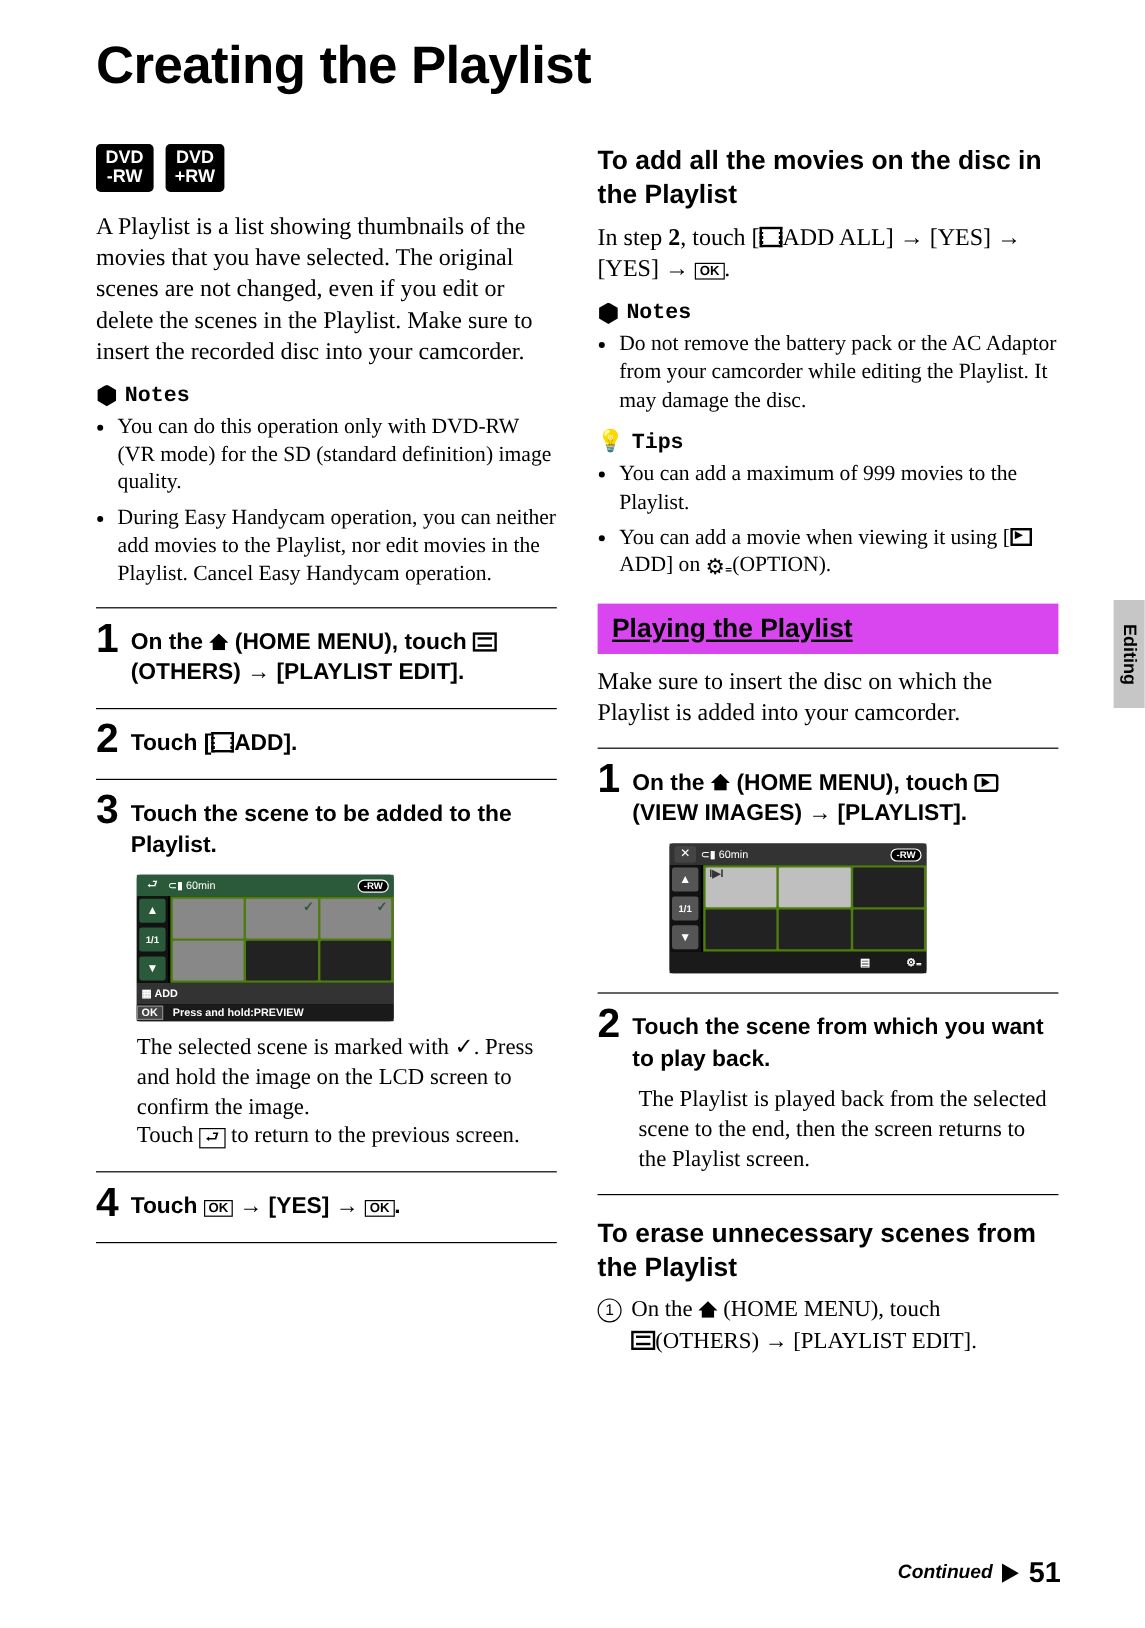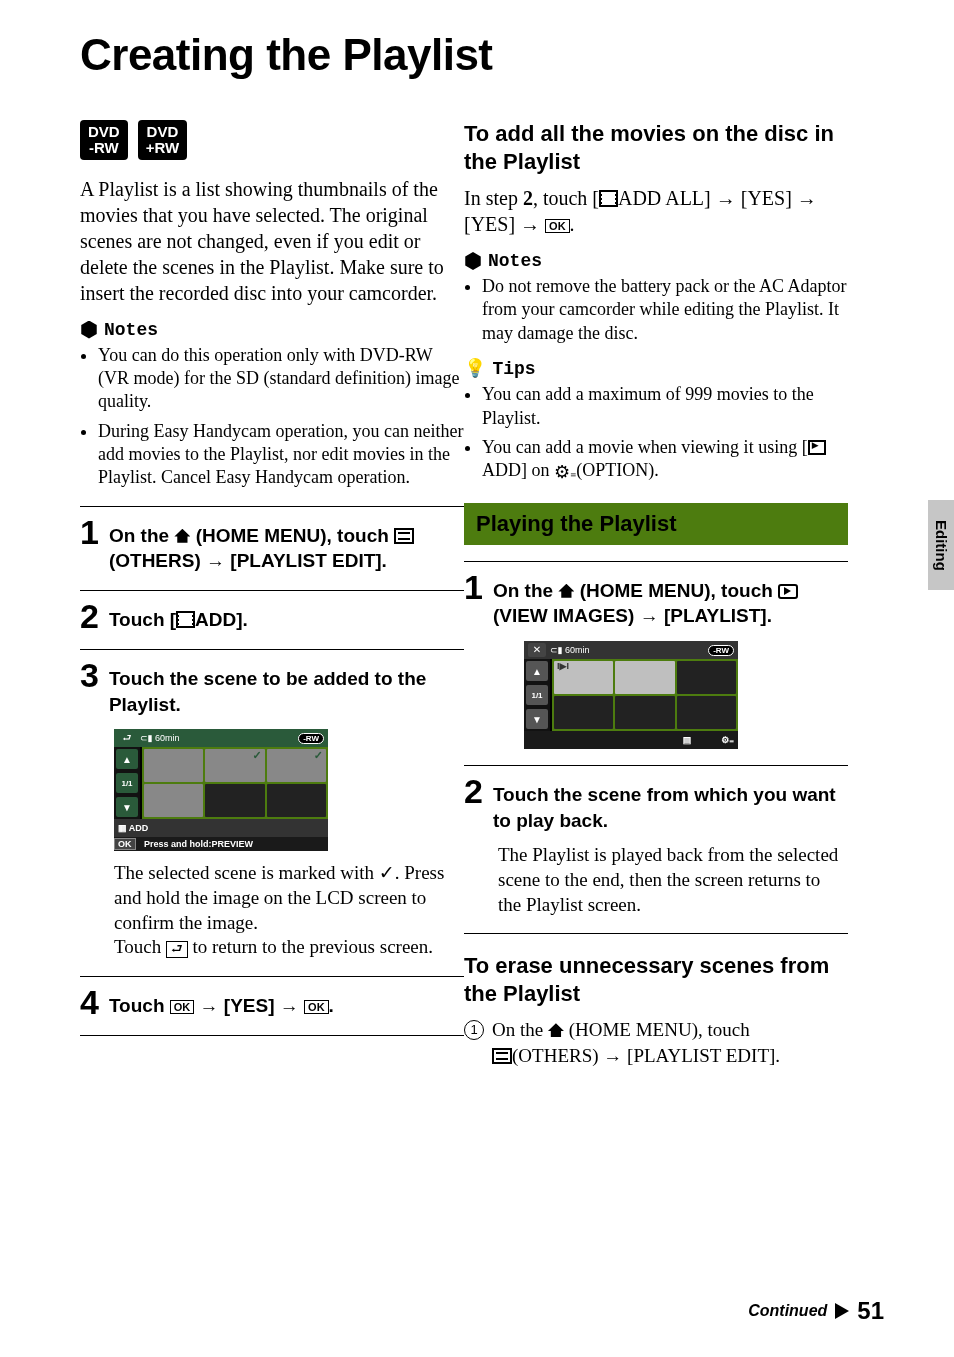--- a/index.html
+++ b/index.html
@@ -18,20 +18,21 @@
   }
   h1.title {
     font-family: Arial, Helvetica, sans-serif;
     font-weight: 900;
     font-size: 44px;
     margin: 0 0 40px 0;
     letter-spacing: -0.5px;
   }
   .columns {
     display: flex;
+    gap: 34px;
   }
   .col { width: 384px; }
   .badges { margin-bottom: 16px; }
   .badge {
     display: inline-block;
     background: #000;
     color: #fff;
     font-family: Arial, Helvetica, sans-serif;
     font-weight: bold;
     font-size: 15px;
@@ -226,26 +227,27 @@
     vertical-align: 0px;
   }
   .sub-h2 {
     font-family: Arial, Helvetica, sans-serif;
     font-weight: bold;
     font-size: 22px;
     line-height: 1.25;
     margin: 0 0 10px 0;
   }
   .section-bar {
-    background: #4d7c0f;
+    background: #d946ef;
     padding: 8px 12px;
     font-family: Arial, Helvetica, sans-serif;
     font-weight: bold;
     font-size: 22px;
     margin: 18px 0 10px 0;
+    text-decoration: underline;
   }
   .glyph-home {
     display:inline-block;
     width: 16px; height: 14px;
     background:#000;
     clip-path: polygon(50% 0, 100% 55%, 82% 55%, 82% 100%, 18% 100%, 18% 55%, 0 55%);
     vertical-align: -1px;
   }
   .glyph-others {
     display:inline-block;
@@ -483,20 +485,21 @@
       </div>
       <ul class="notes">
         <li>You can add a maximum of 999 movies to the Playlist.</li>
         <li>
           <span>You can add a movie when viewing it using [</span><span class="glyph-addicon"></span><span>ADD] on </span><span class="glyph-gear">⚙</span><span style="font-family:Arial">₌</span><span>(OPTION).</span>
         </li>
       </ul>
 
       <div class="section-bar">Playing the Playlist</div>
 
+      <p class="body">Make sure to insert the disc on which the Playlist is added into your camcorder.</p>
 
       <hr class="sep">
 
       <div class="step">
         <div class="step-num">1</div>
         <div class="step-text">
           <span>On the </span><span class="glyph-home"></span><span> (HOME MENU), touch </span><span class="glyph-play"></span><span>(VIEW IMAGES)</span><span class="arrow-txt"> → </span><span>[PLAYLIST].</span>
         </div>
       </div>
 

